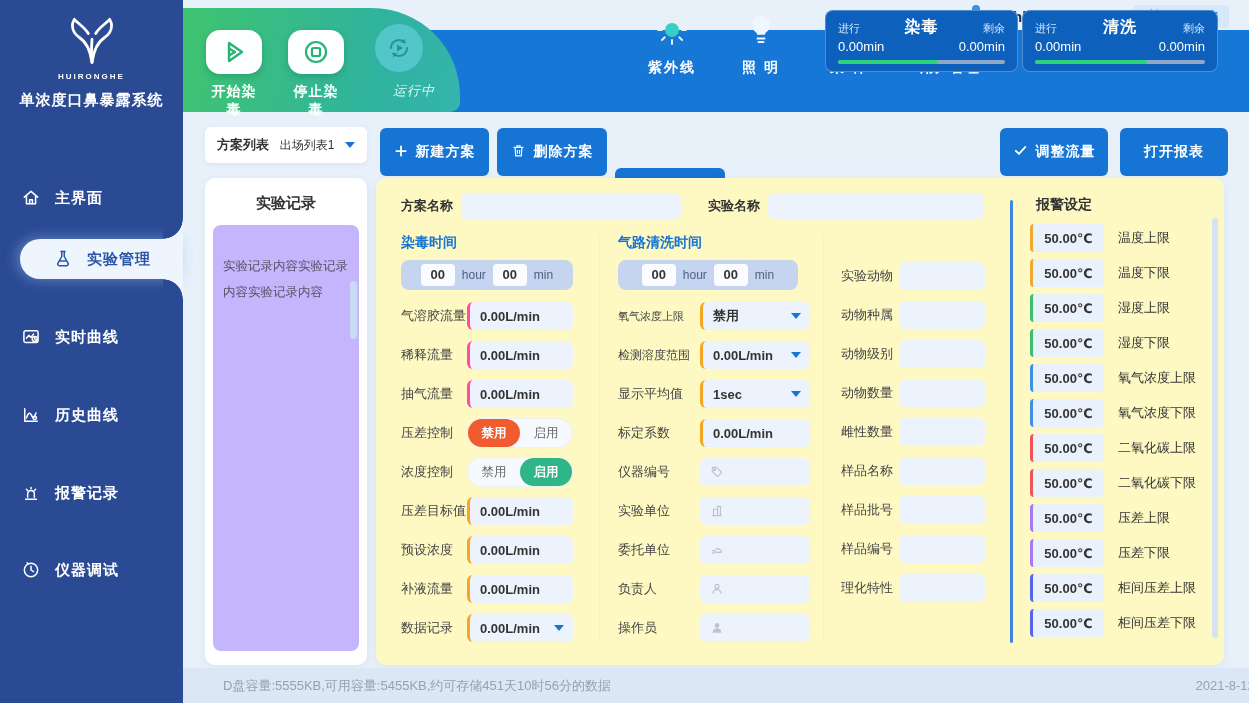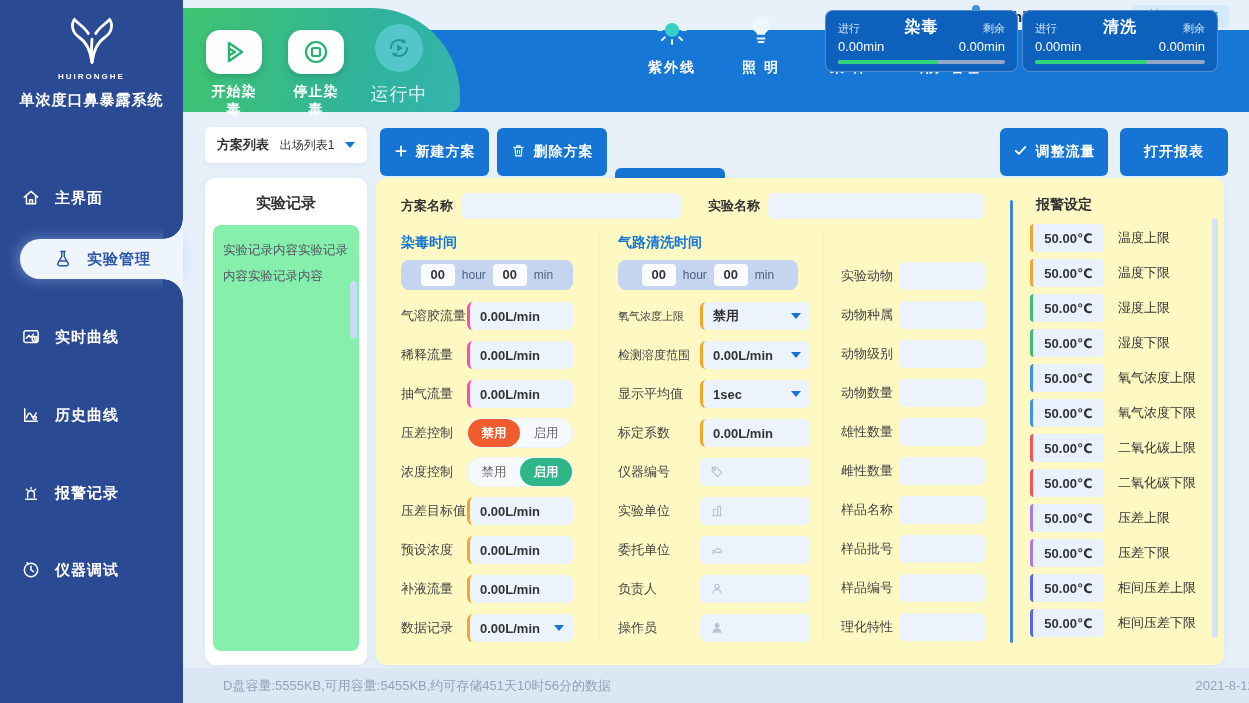--- a/index.html
+++ b/index.html
@@ -23,41 +23,41 @@
   .user-area { position:absolute; left:966px; top:3px; height:26px; display:flex; align-items:center; gap:8px; z-index:2; }
   .user-name { font-size:15px; font-weight:700; color:#1d2b3a; }
   .user-role { font-size:11px; color:#9fb0c4; }
   .exit-btn { position:absolute; left:1133px; top:5px; width:96px; height:23px; background:#d6e9fb; border-radius:4px; display:flex; align-items:center; justify-content:center; gap:6px; color:#1574d4; font-size:13px; font-weight:700; cursor:pointer; z-index:2; }
 
   
   .header-band { position:absolute; left:183px; top:30px; width:1066px; height:82px; background:#1777d6; z-index:1; }
   .green-section { position:absolute; left:183px; top:8px; width:277px; height:104px; background:linear-gradient(100deg,#3fc470 0%,#2fb2a0 72%,#35b5ac 100%); border-radius:0 88px 10px 0; z-index:3; }
   .ctrl { position:absolute; top:22px; width:58px; text-align:center; color:#fff; font-weight:700; font-size:14px; letter-spacing:1px; cursor:pointer; }
   .ctrl .btn-sq { width:56px; height:44px; background:#fdfeff; border-radius:14px; display:flex; align-items:center; justify-content:center; margin:0 auto 9px; box-shadow:0 3px 7px rgba(10,90,70,.28); }
-  .running { position:absolute; left:180px; top:16px; width:72px; text-align:center; color:#e3f8f3; font-size:18px; letter-spacing:1px; }
+  .running { position:absolute; left:180px; top:16px; width:72px; text-align:right; color:#e3f8f3; font-size:13px; letter-spacing:1px;font-style:italic; }
   .running .circ { width:48px; height:48px; border-radius:50%; background:#53c6c9; display:flex; align-items:center; justify-content:center; margin:0 auto 10px; }
   .qa { position:absolute; top:13px; display:flex; flex-direction:column; align-items:center; gap:9px; color:#fff; font-size:14px; font-weight:700; letter-spacing:2px; cursor:pointer; z-index:2; white-space:nowrap; }
   .panel { position:absolute; top:10px; height:62px; background:#0d61bd; border:1px solid rgba(255,255,255,.28); border-radius:8px; padding:6px 12px 0; color:#fff; z-index:2; }
   .panel .r1 { display:flex; justify-content:space-between; align-items:baseline; font-size:11px; color:#cfe4fa; }
   .panel .r1 .ttl { font-size:16px; font-weight:700; color:#fff; letter-spacing:1px; }
   .panel .r2 { display:flex; justify-content:space-between; font-size:13px; margin-top:1px; }
   .panel .bar { margin-top:6px; height:4px; background:#8fa8c8; border-radius:2px; overflow:hidden; }
   .panel .bar i { display:block; height:100%; background:#2ed47a; border-radius:2px; }
 
   
   .scheme-box { position:absolute; left:205px; top:127px; width:162px; height:36px; background:#fff; border-radius:6px; display:flex; align-items:center; justify-content:space-between; padding:0 12px; box-shadow:0 2px 6px rgba(40,90,170,.08); cursor:pointer; }
   .scheme-label { font-size:13px; font-weight:700; color:#333; }
   .scheme-value { font-size:12px; color:#333; }
   .caret { width:0; height:0; border-left:5px solid transparent; border-right:5px solid transparent; border-top:6px solid #1574d4; }
   .btn-blue { position:absolute; top:128px; height:48px; background:#1574d4; color:#fff; border-radius:6px; font-size:14px; font-weight:700; display:flex; align-items:center; justify-content:center; gap:8px; cursor:pointer; letter-spacing:1px; }
 
   
   .record-card { position:absolute; left:205px; top:178px; width:162px; height:487px; background:#fff; border-radius:10px; box-shadow:0 2px 8px rgba(40,90,170,.08); }
   .rc-title { text-align:center; font-size:15px; font-weight:700; color:#333; padding:16px 0 12px; }
-  .rc-box { margin:0 8px; height:426px; background:#86efac; border-radius:8px; padding:12px 10px; font-size:12.5px; color:#556; line-height:26px; position:relative; cursor:pointer; }
+  .rc-box { margin:0 8px; height:426px; background:#c4b5fd; border-radius:8px; padding:28px 10px; font-size:12.5px; color:#556; line-height:26px; position:relative; cursor:pointer; }
   .rc-thumb { position:absolute; right:2px; top:56px; width:7px; height:58px; background:#c7dbf4; border-radius:4px; cursor:pointer; }
 
   .main-card { position:absolute; left:376px; top:178px; width:848px; height:487px; background:#fef9c3; border-radius:10px; box-shadow:0 2px 8px rgba(40,90,170,.08); }
   .flabel { font-size:13px; color:#444; white-space:nowrap; }
   .tf-label { font-size:13px; font-weight:700; color:#333; white-space:nowrap; }
   .tinput { background:#edf3fc; border:none; border-radius:6px; height:26px; outline:none; padding:0 8px; font-size:13px; color:#333; }
   .sec-heading { position:absolute; font-size:14px; font-weight:700; color:#1574d4; }
   .timebox { position:absolute; top:82px; height:30px; background:#c5d5ef; border-radius:8px; display:flex; align-items:center; justify-content:center; gap:7px; }
   .numbox { width:34px; height:22px; background:#fafcff; border-radius:4px; text-align:center; line-height:22px; font-size:13px; font-weight:700; color:#333; cursor:text; }
   .tunit { font-size:12px; color:#4a5f80; }
@@ -465,24 +465,20 @@
       </div>
       <div class="frow">
         <span class="flabel" style="flex:0 0 58px;">动物级别</span>
         <div class="fbox"></div>
       </div>
       <div class="frow">
         <span class="flabel" style="flex:0 0 58px;">动物数量</span>
         <div class="fbox"></div>
       </div>
       <div class="frow">
-        <span class="flabel" style="flex:0 0 58px;">雄性数量</span>
-        <div class="fbox"></div>
-      </div>
-      <div class="frow">
         <span class="flabel" style="flex:0 0 58px;">雌性数量</span>
         <div class="fbox"></div>
       </div>
       <div class="frow">
         <span class="flabel" style="flex:0 0 58px;">样品名称</span>
         <div class="fbox"></div>
       </div>
       <div class="frow">
         <span class="flabel" style="flex:0 0 58px;">样品批号</span>
         <div class="fbox"></div>

